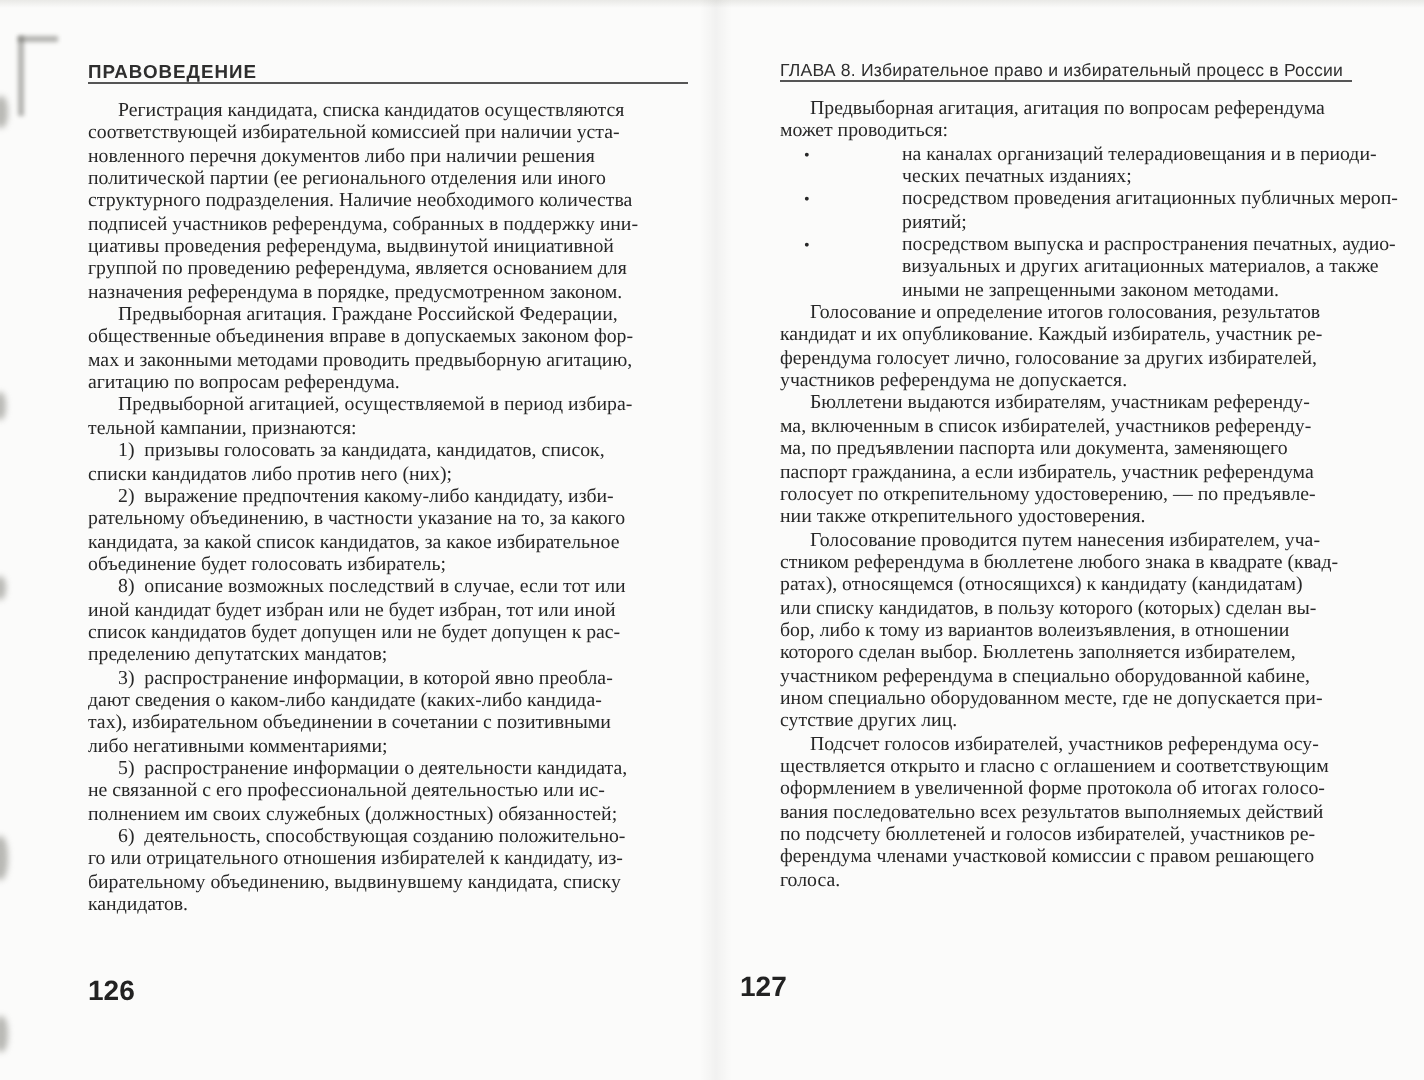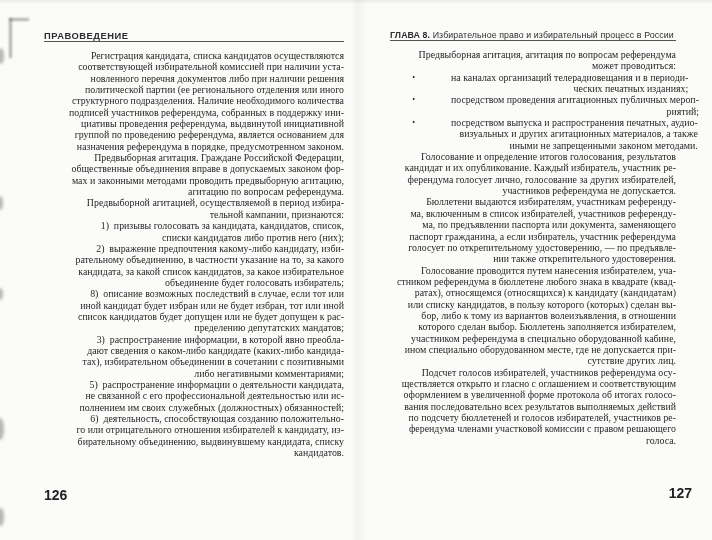--- a/index.html
+++ b/index.html
@@ -34,35 +34,35 @@
     font-size:9.4px;font-weight:bold;color:#2e2e2e;
     letter-spacing:0.5px;
     padding:3px 0 0 0;
     border-bottom:1.2px solid #555;
     margin-bottom:8px;
     white-space:nowrap;
   }
   .col-right .running-head{
     font-weight:normal;font-size:8.8px;letter-spacing:0.1px;
   }
-  .rh-bold{font-weight:bold;}
-  .bodytext{font-size:9.9px;line-height:11.35px;text-align:right;}
+  .rh-bold{font-weight:normal;}
+  .bodytext{font-size:9.9px;line-height:11.35px;}
   .p{white-space:pre;text-indent:15px;margin:0;}
   .lead{font-weight:normal;}
   .bullets{margin-left:12px;}
   .bullet-row{display:flex;}
   .bullet-glyph{flex:0 0 13px;font-size:8px;line-height:11.35px;color:#272727;}
   .bullet-text{white-space:pre;margin-left:36px;}
   .pagenum{
     position:absolute;
     font-family:Liberation Sans, sans-serif;
     font-weight:bold;font-size:14px;color:#222;
   }
   .pagenum-left{left:44px;top:487px;}
-  .pagenum-right{left:408px;width:284px;text-align:right;top:485px;}
+  .pagenum-right{left:370px;width:284px;text-align:left;top:485px;}
 </style>
 </head>
 <body>
 
 <div class="book">
   <div class="top-edge"></div>
   <div class="spine-shadow"></div>
 
   <div class="corner-mark" style="left:9px;top:18px;width:3px;height:40px;"></div>
   <div class="corner-mark" style="left:9px;top:18px;width:20px;height:3px;"></div>

